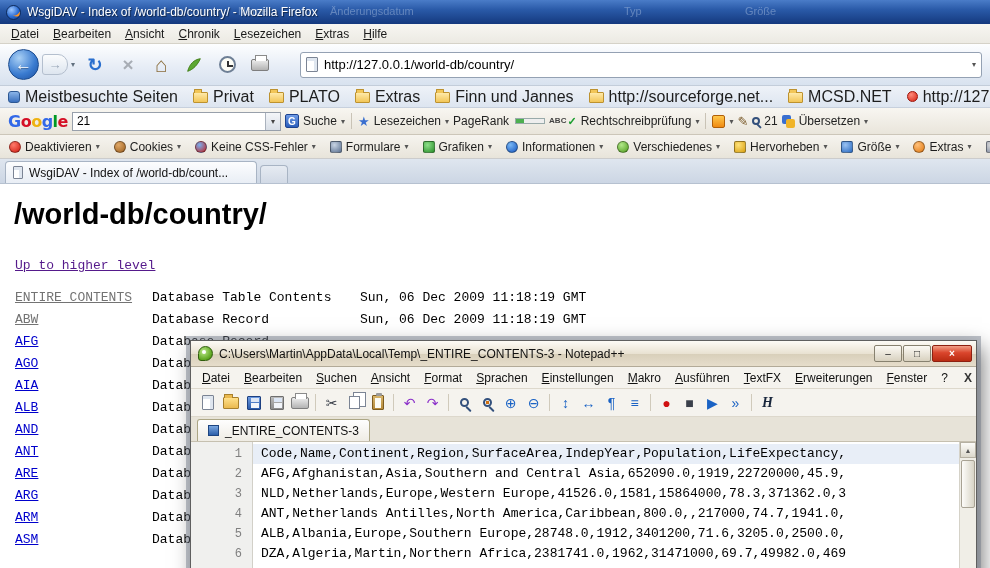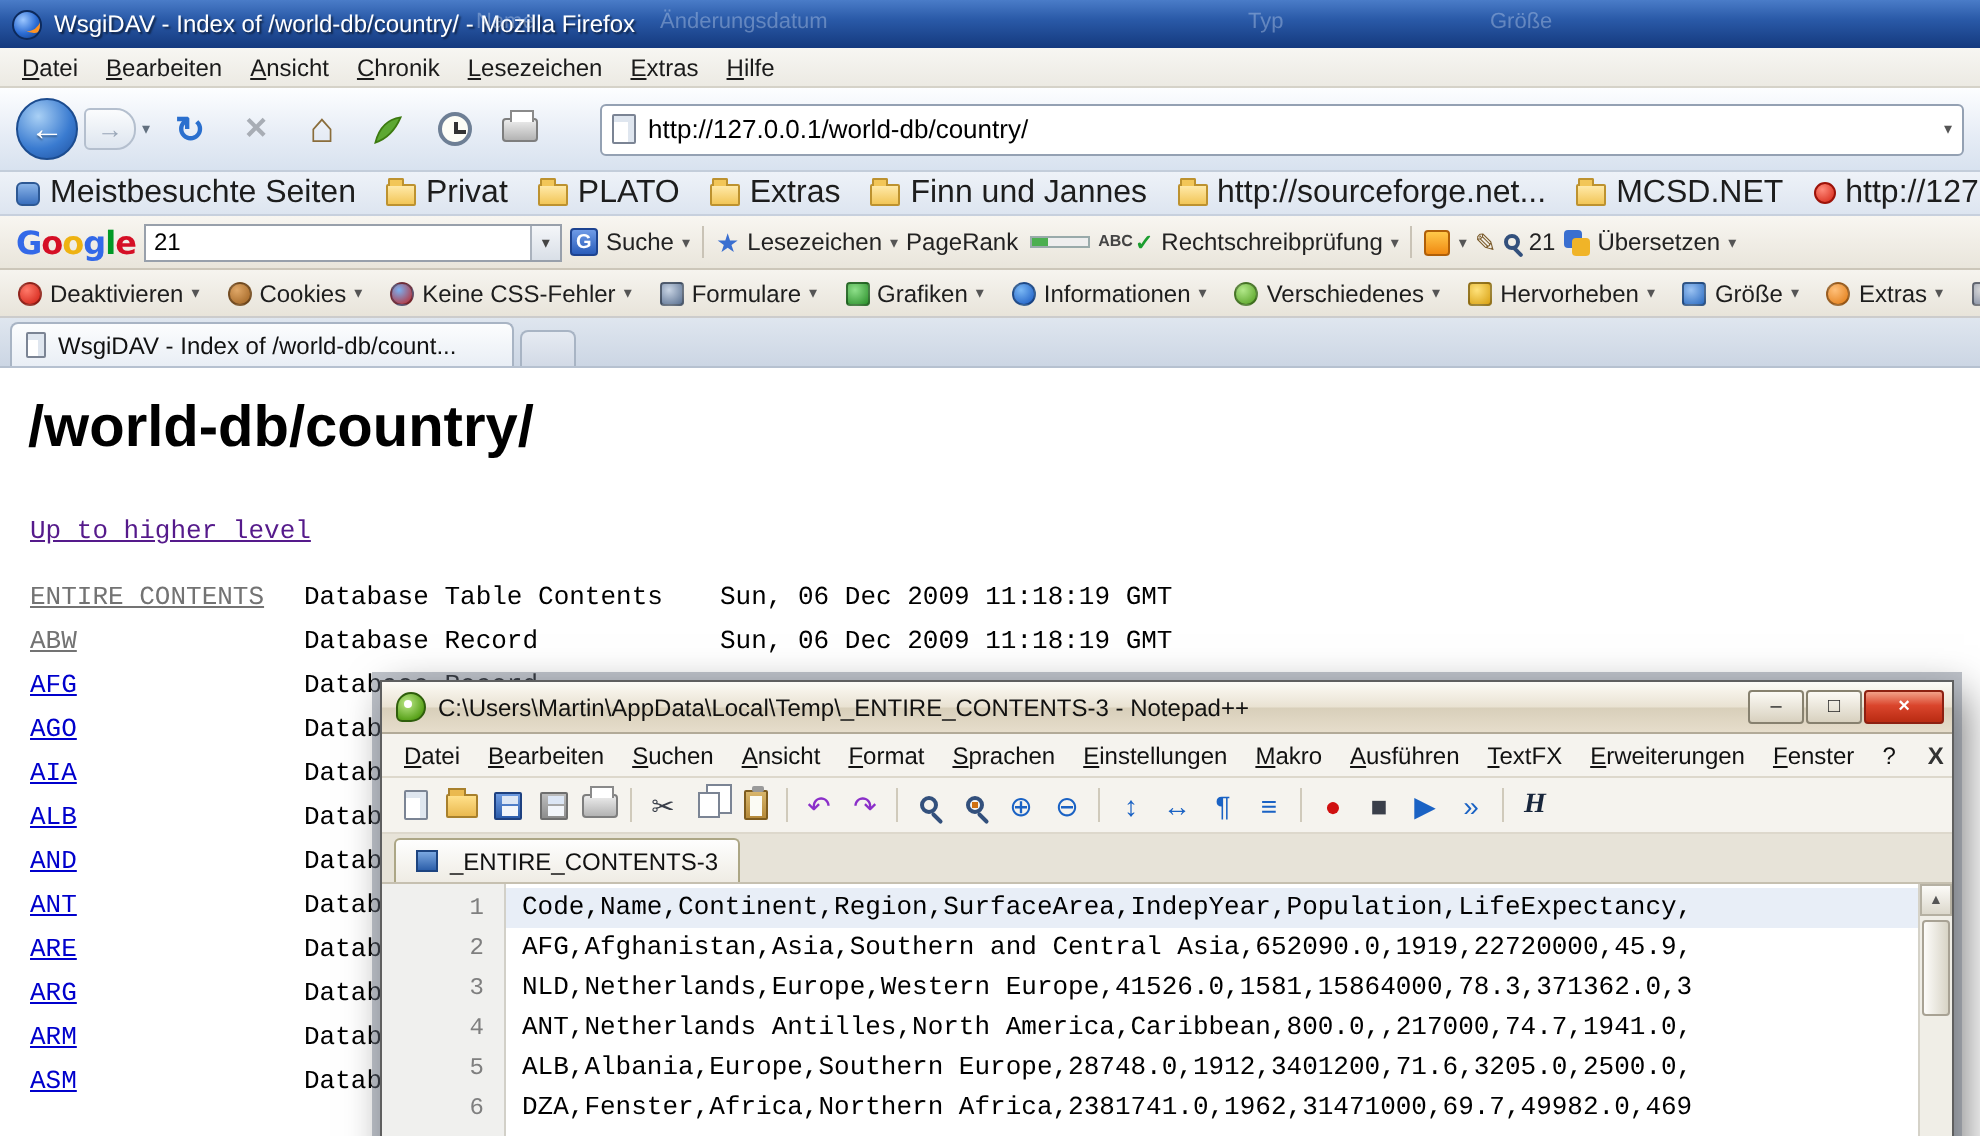--- a/index.html
+++ b/index.html
@@ -524,21 +524,21 @@
         <div class="gut-num">4</div>
         <div class="gut-num">5</div>
         <div class="gut-num">6</div>
       </div>
       <div class="code">
         <div class="code-line current">Code,Name,Continent,Region,SurfaceArea,IndepYear,Population,LifeExpectancy,</div>
         <div class="code-line">AFG,Afghanistan,Asia,Southern and Central Asia,652090.0,1919,22720000,45.9,</div>
         <div class="code-line">NLD,Netherlands,Europe,Western Europe,41526.0,1581,15864000,78.3,371362.0,3</div>
         <div class="code-line">ANT,Netherlands Antilles,North America,Caribbean,800.0,,217000,74.7,1941.0,</div>
         <div class="code-line">ALB,Albania,Europe,Southern Europe,28748.0,1912,3401200,71.6,3205.0,2500.0,</div>
-        <div class="code-line">DZA,Fenster,Africa,Northern Africa,2381741.0,1962,31471000,69.7,49982.0,469</div>
+        <div class="code-line">DZA,Algeria,Martin,Northern Africa,2381741.0,1962,31471000,69.7,49982.0,469</div>
       </div>
       <div class="npp-scroll">
         <span class="sb-btn">▲</span>
         <span class="sb-thumb"></span>
       </div>
     </div>
 
   </div>
 </div>
 

